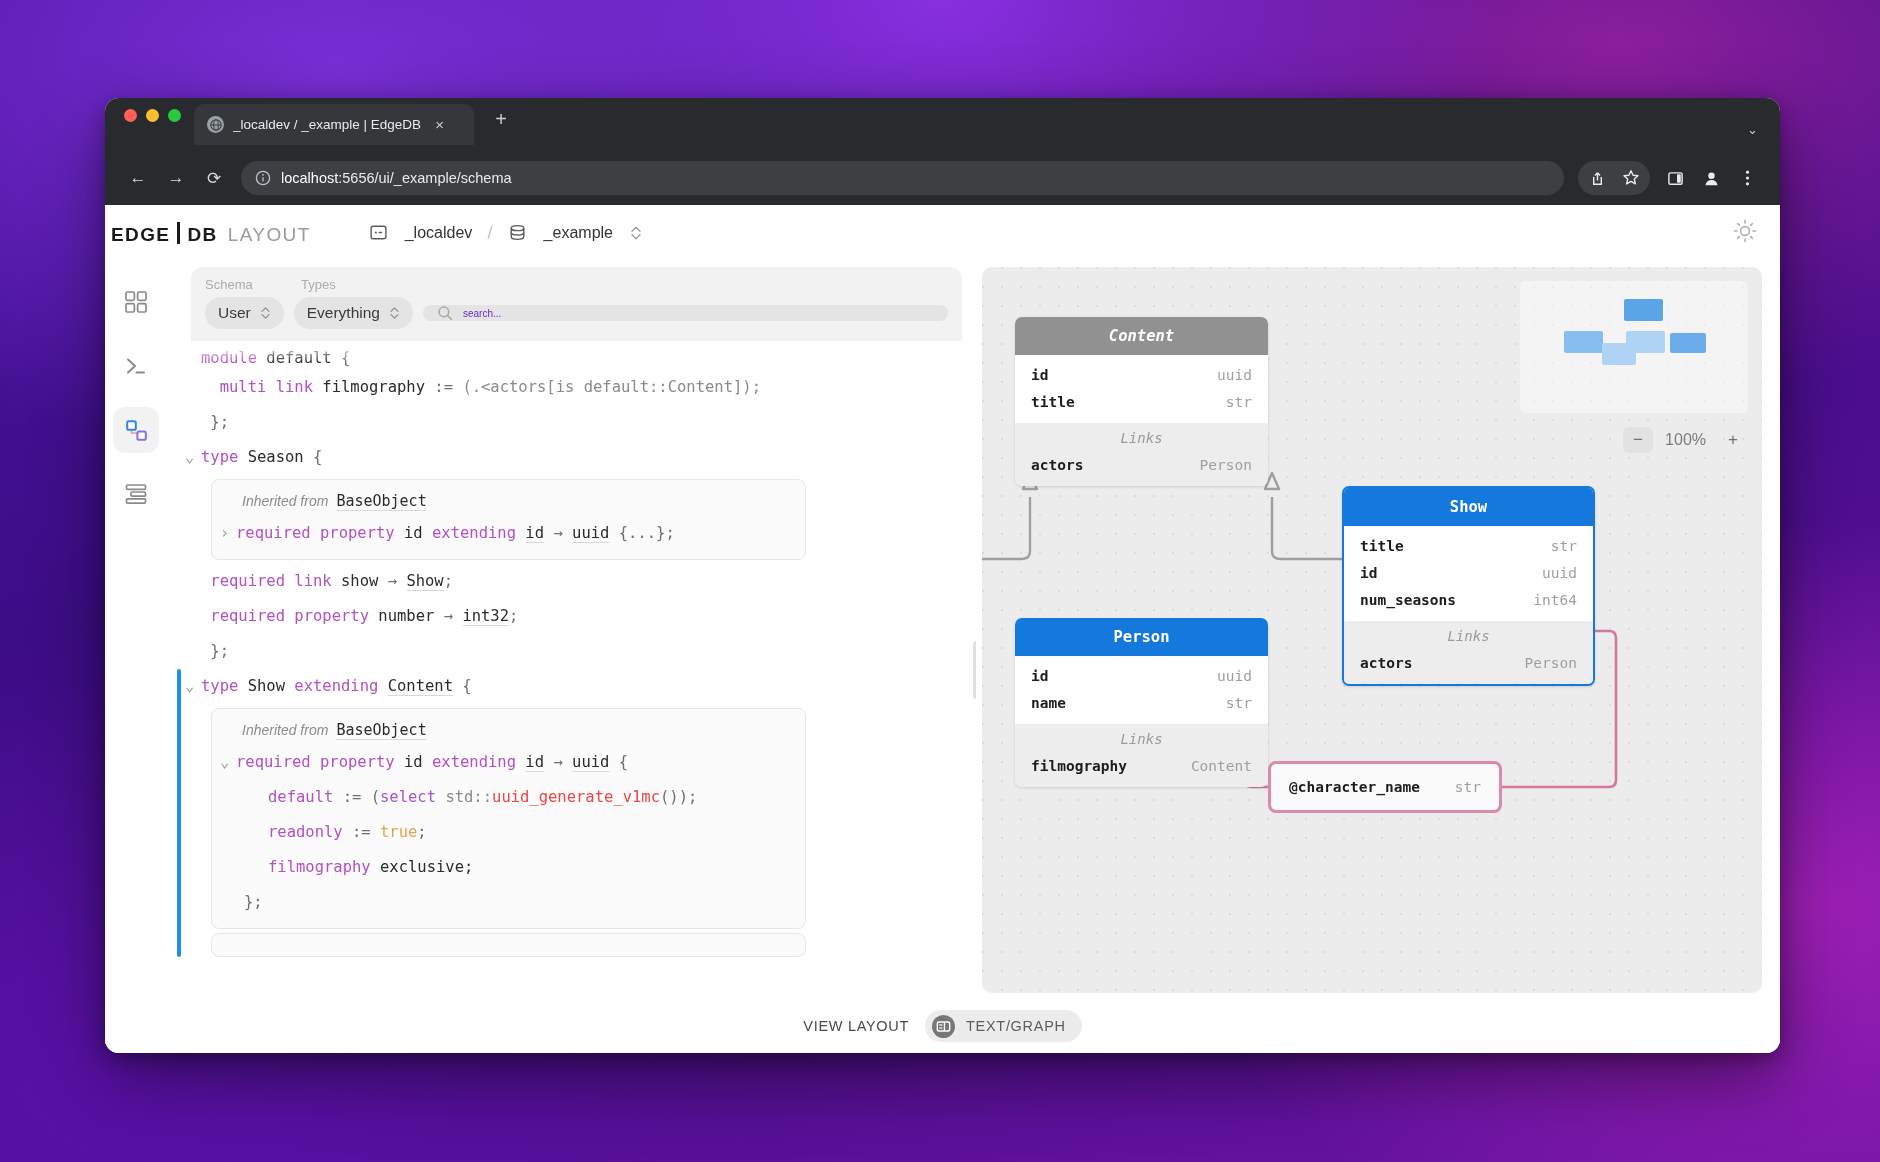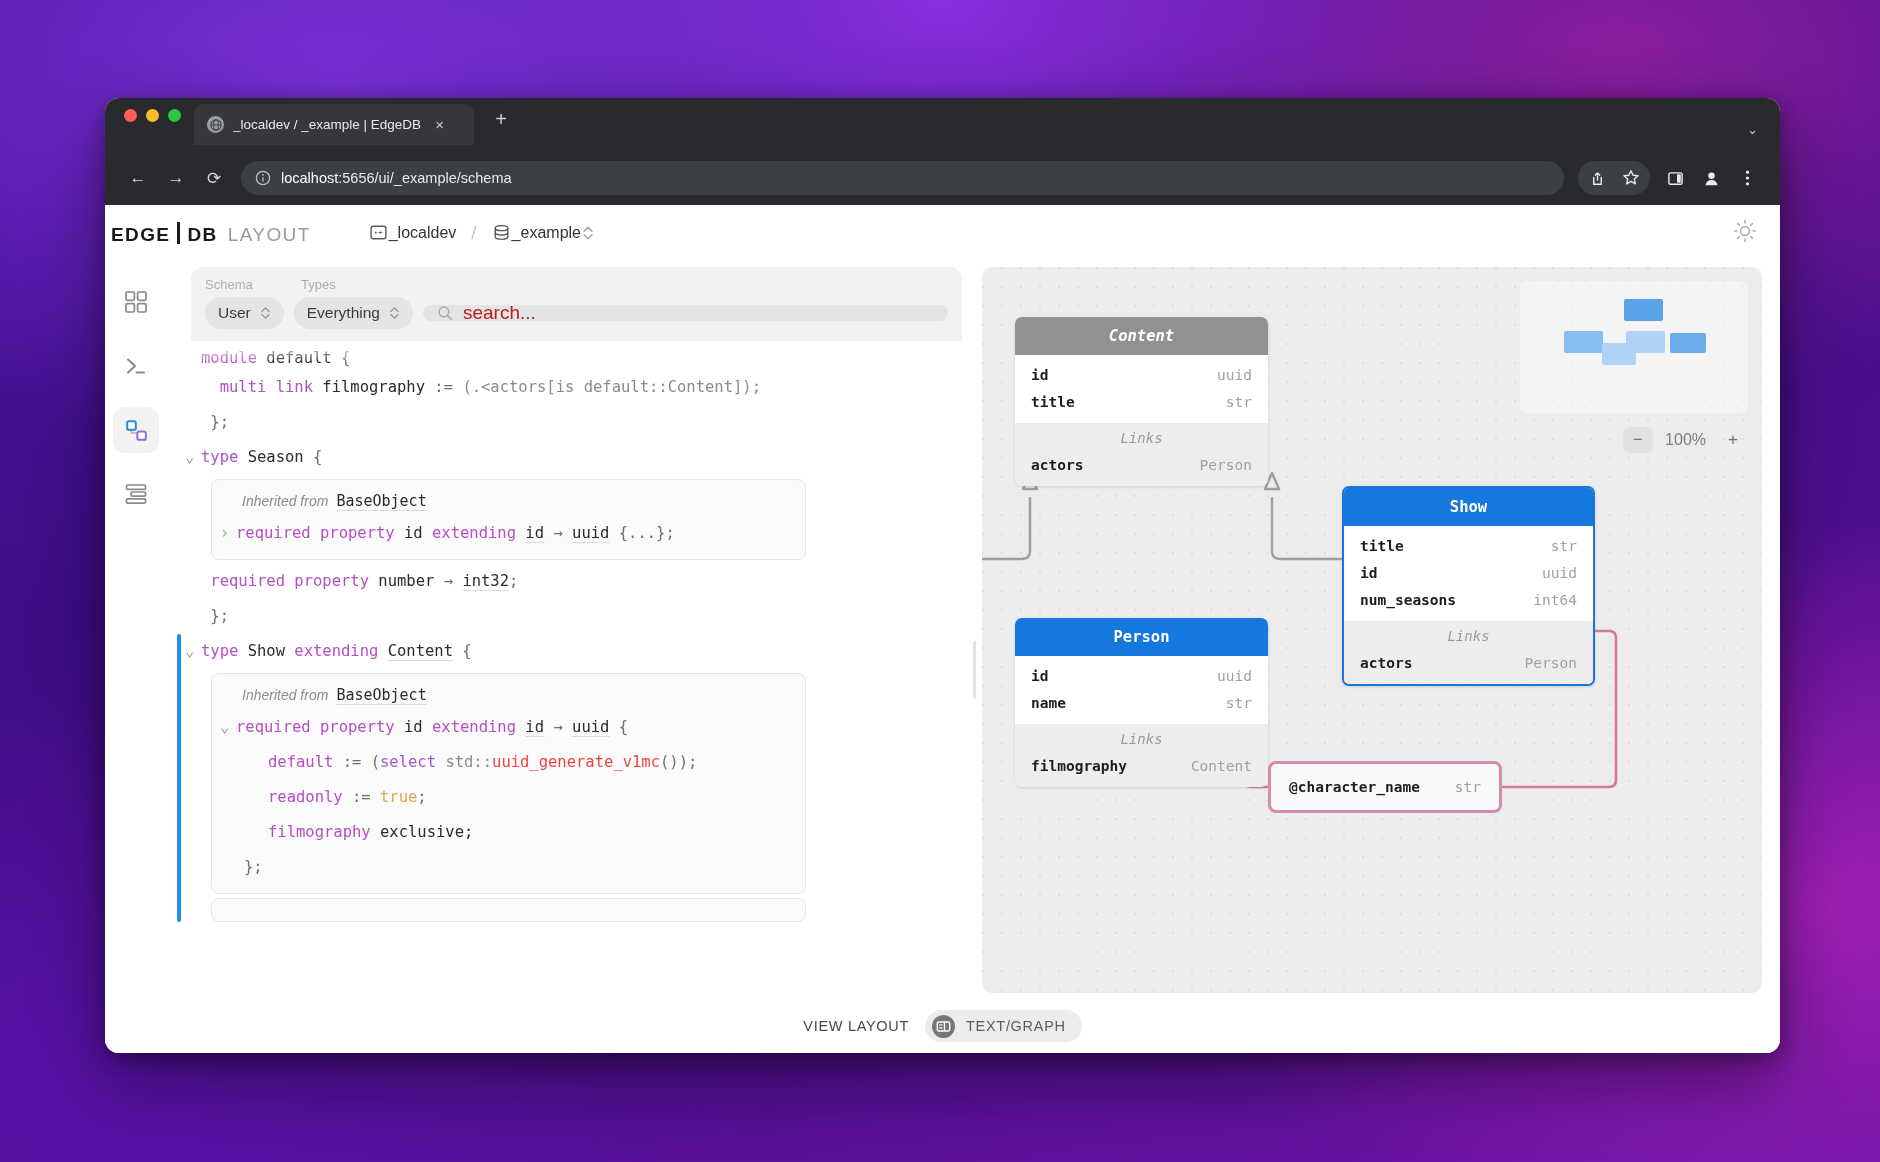--- a/index.html
+++ b/index.html
@@ -99,21 +99,21 @@
     height: 56px; display: flex; align-items: center;
     padding: 0 22px 0 6px; gap: 0; flex: none;
     border-bottom: 1px solid transparent;
   }
   .logo { display: flex; align-items: baseline; gap: 0; }
   .logo .edge { font-weight: 700; font-size: 19px; letter-spacing: 1.4px; color: #1a1a1a; }
   .logo .bar { display:inline-block; width: 3px; height: 22px; background: #1a1a1a; margin: 0 7px; transform: translateY(3px); }
   .logo .db { font-weight: 700; font-size: 19px; letter-spacing: 1.4px; color: #1a1a1a; }
   .logo .local { font-size: 19px; letter-spacing: 1.4px; color: #9b9b9b; margin-left: 10px; }
   #breadcrumb { display: flex; align-items: center; gap: 10px; margin-left: 58px; }
-  #breadcrumb .crumb { display: flex; align-items: center; gap: 1px; font-size: 16px; color: #333; }
+  #breadcrumb .crumb { display: flex; align-items: center; gap: 17px; font-size: 16px; color: #333; }
   #breadcrumb .sep { color: #c6c6c6; font-size: 19px; margin: 0 5px; }
   .ico { display: inline-flex; align-items: center; justify-content: center; }
   #themetoggle { margin-left: auto; }
   #appbody { flex: 1; display: flex; min-height: 0; }
   
   #rail {
     width: 62px; flex: none; padding-top: 18px;
     display: flex; flex-direction: column; align-items: center; gap: 18px;
   }
   .railbtn {
@@ -138,21 +138,21 @@
   .filterrow { display: flex; align-items: center; gap: 10px; }
   .pill {
     background: #e4e4e4; border-radius: 16px; height: 32px;
     display: flex; align-items: center; gap: 9px; padding: 0 13px;
     font-size: 15.5px; color: #3b3b3b;
   }
   .pill .updown { color: #8e8e8e; font-size: 12px; line-height: 1; display:flex; flex-direction:column; gap:1px; }
   #searchbox {
     flex: 1; background: #e4e4e4; border-radius: 16px; height: 16px;
     display: flex; align-items: center; gap: 10px; padding: 0 14px;
-    color: #b91c1c; font-size: 19px;
+    color: #6d28d9; font-size: 10px;
   }
   #codewrap {
     flex: 1; min-height: 0; position: relative; overflow: hidden;
     margin: 0 0 0 0;
   }
   #code {
     position: absolute; inset: 0;
     padding: 0 0 0 0;
     font-family: "DejaVu Sans Mono", monospace;
     font-size: 15.5px; line-height: 35px; color: #2b2b2b;
@@ -499,20 +499,21 @@
             <div class="cline"> <span class="punc">};</span></div>
 
             <div class="typeblock">
               <div class="cline" style="padding-left:8px;"><span class="chev">⌄</span><span class="kw">type</span> <span>Season</span> <span class="punc">{</span></div>
 
               <div class="inhbox">
                 <div class="inhlabel"><span>Inherited from</span><span class="mono">BaseObject</span></div>
                 <div class="cline" style="padding-left:8px;"><span class="chev">›</span><span class="kw">required</span> <span class="kw">property</span> <span>id</span> <span class="kw">extending</span> <span class="lnk">id</span> <span class="arrow">→</span> <span class="lnk">uuid</span> <span class="punc">{...};</span></div>
               </div>
 
+              <div class="cline"> <span class="kw">required</span> <span class="kw">link</span> <span>show</span> <span class="arrow">→</span> <span class="lnk">Show</span><span class="punc">;</span></div>
 
               <div class="cline"> <span class="kw">required</span> <span class="kw">property</span> <span>number</span> <span class="arrow">→</span> <span class="lnk">int32</span><span class="punc">;</span></div>
 
               <div class="cline"> <span class="punc">};</span></div>
             </div>
 
             <div class="typeblock sel">
               <div class="cline" style="padding-left:8px;"><span class="chev">⌄</span><span class="kw">type</span> <span>Show</span> <span class="kw">extending</span> <span class="lnk">Content</span> <span class="punc">{</span></div>
 
               <div class="inhbox">

